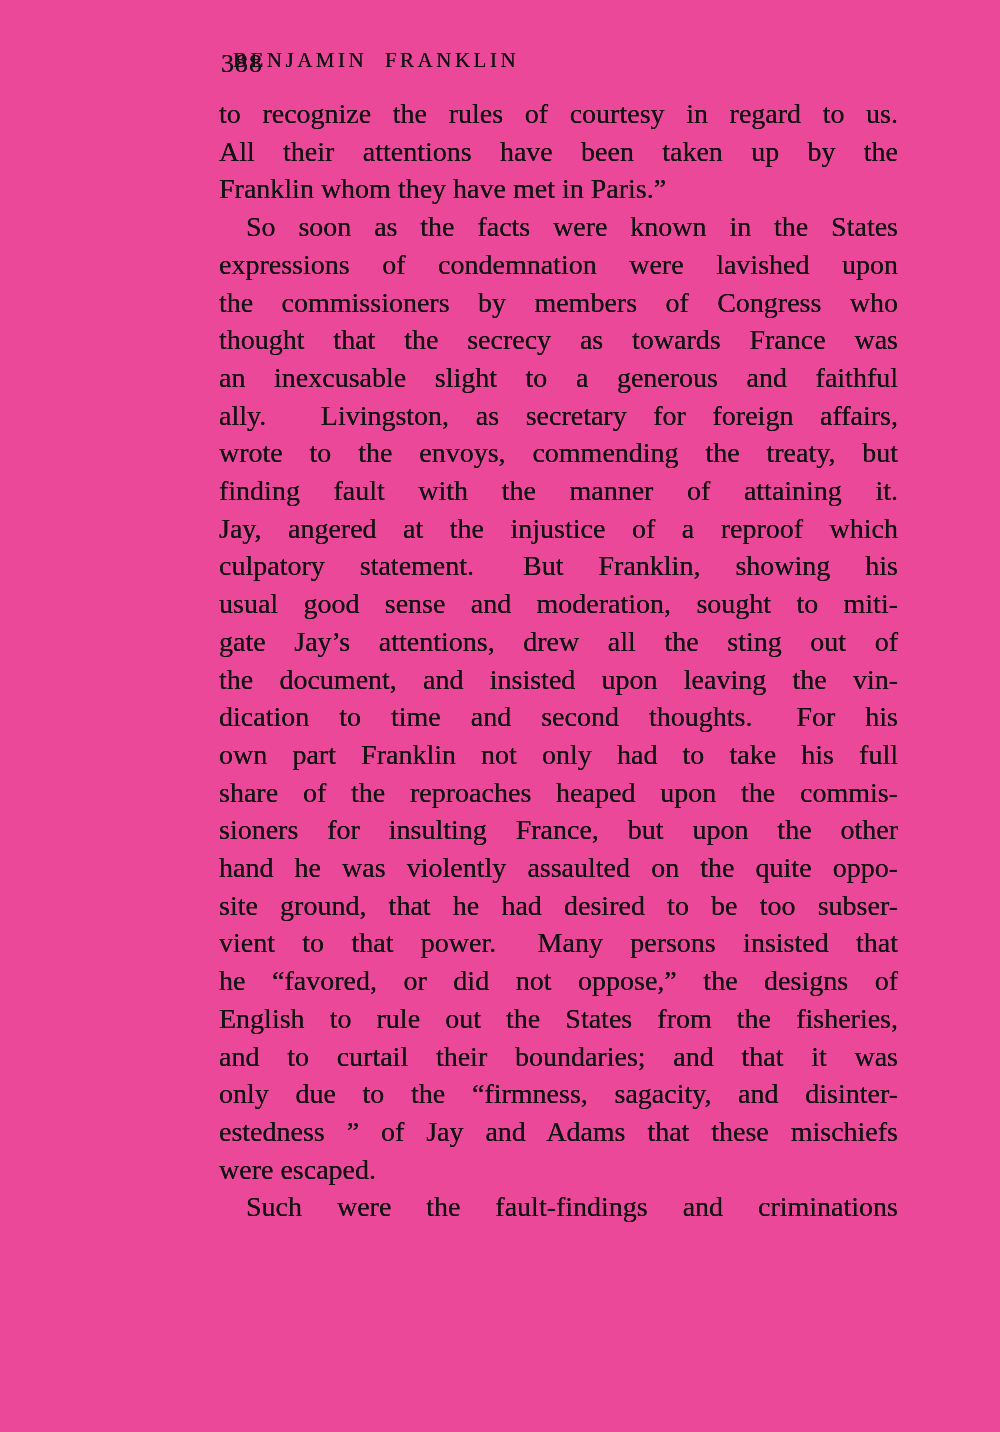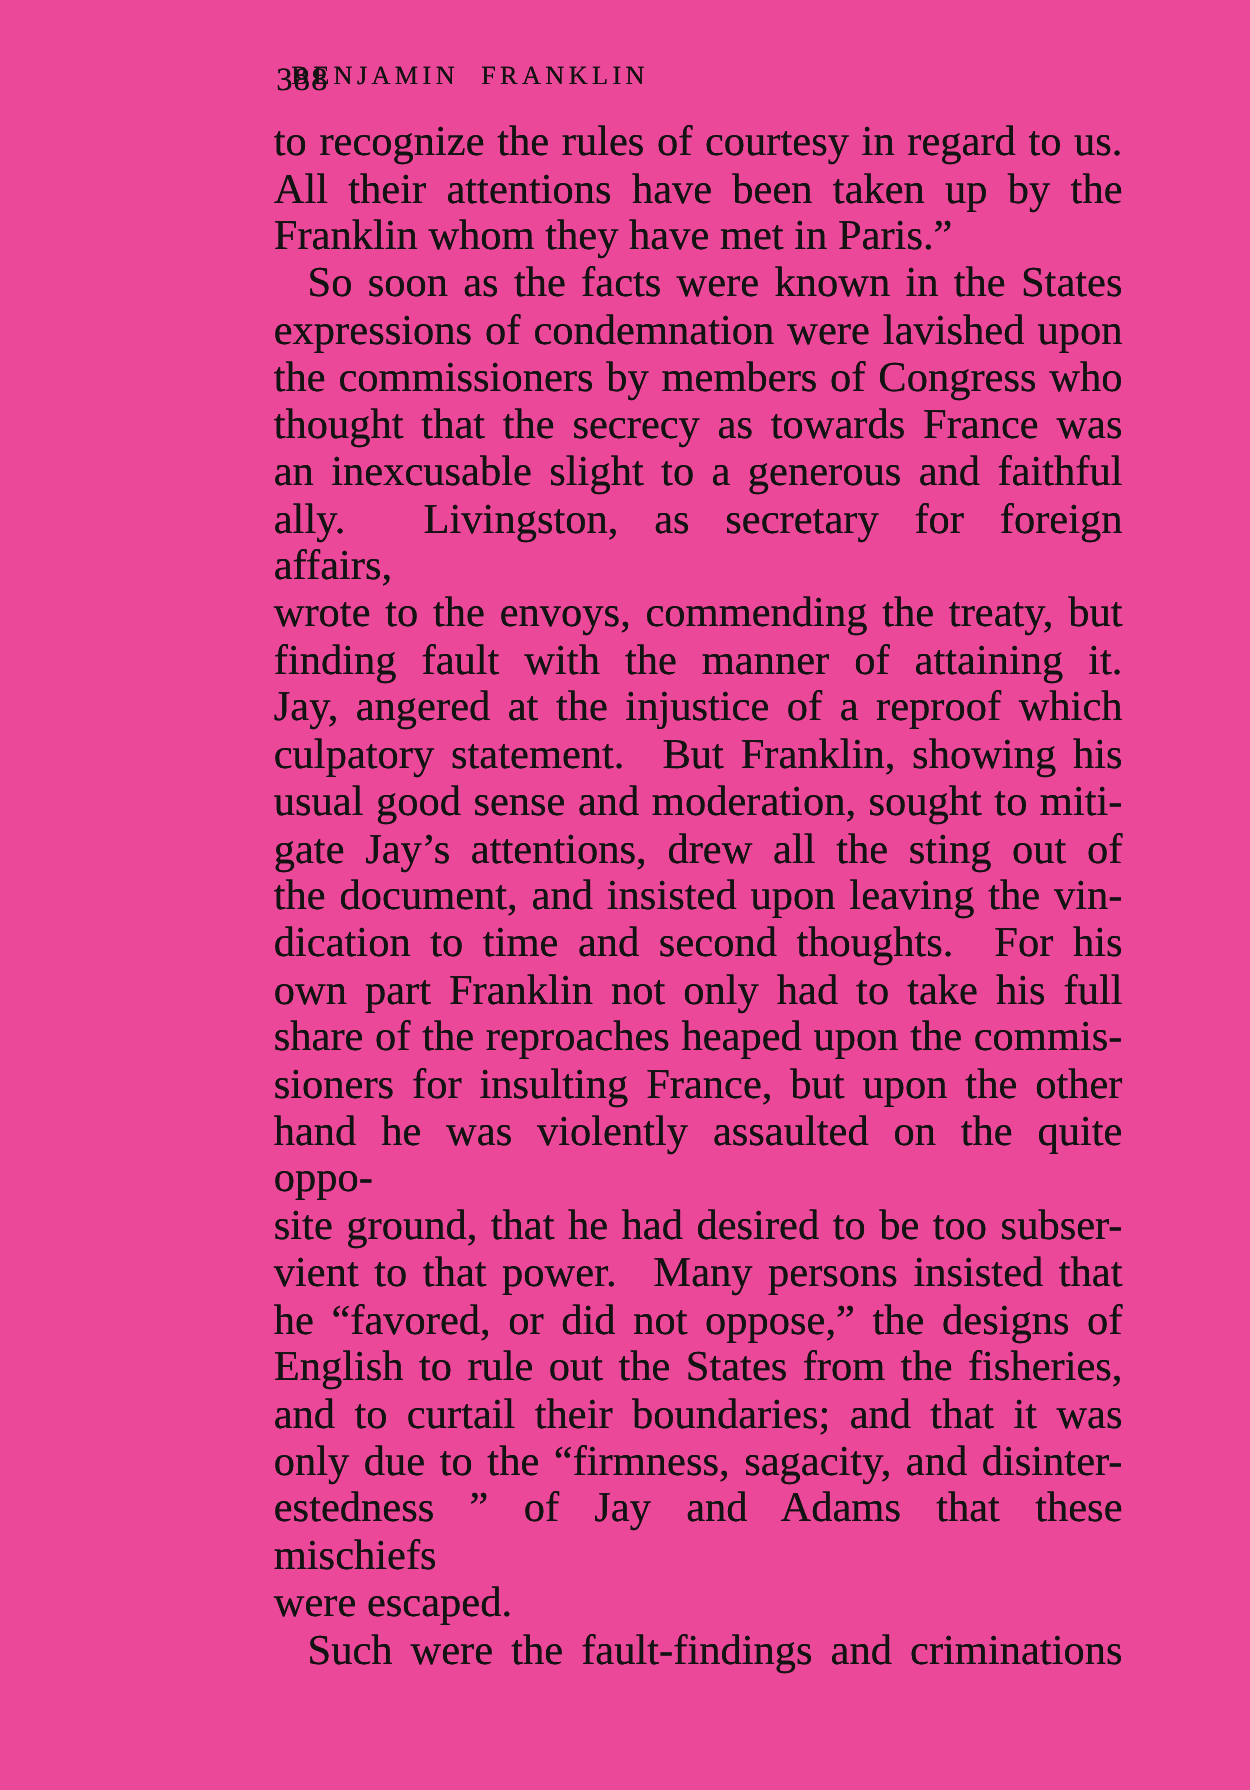--- a/index.html
+++ b/index.html
@@ -37,21 +37,21 @@
     letter-spacing: 3.5px;
     word-spacing: 9px;
     padding-left: 14px;
     text-shadow: 0 0 0.5px currentColor;
   }
   .text-block {
     position: absolute;
     left: 219px;
     top: 95px;
     width: 679px;
-    font-size: 34px;
+    font-size: 28px;
     line-height: 37.7px;
     text-shadow: 0 0 0.5px currentColor;
   }
   .line {
     text-align: justify;
     text-align-last: left;
     white-space: normal;
   }
   .line.fill {
     text-align-last: justify;

